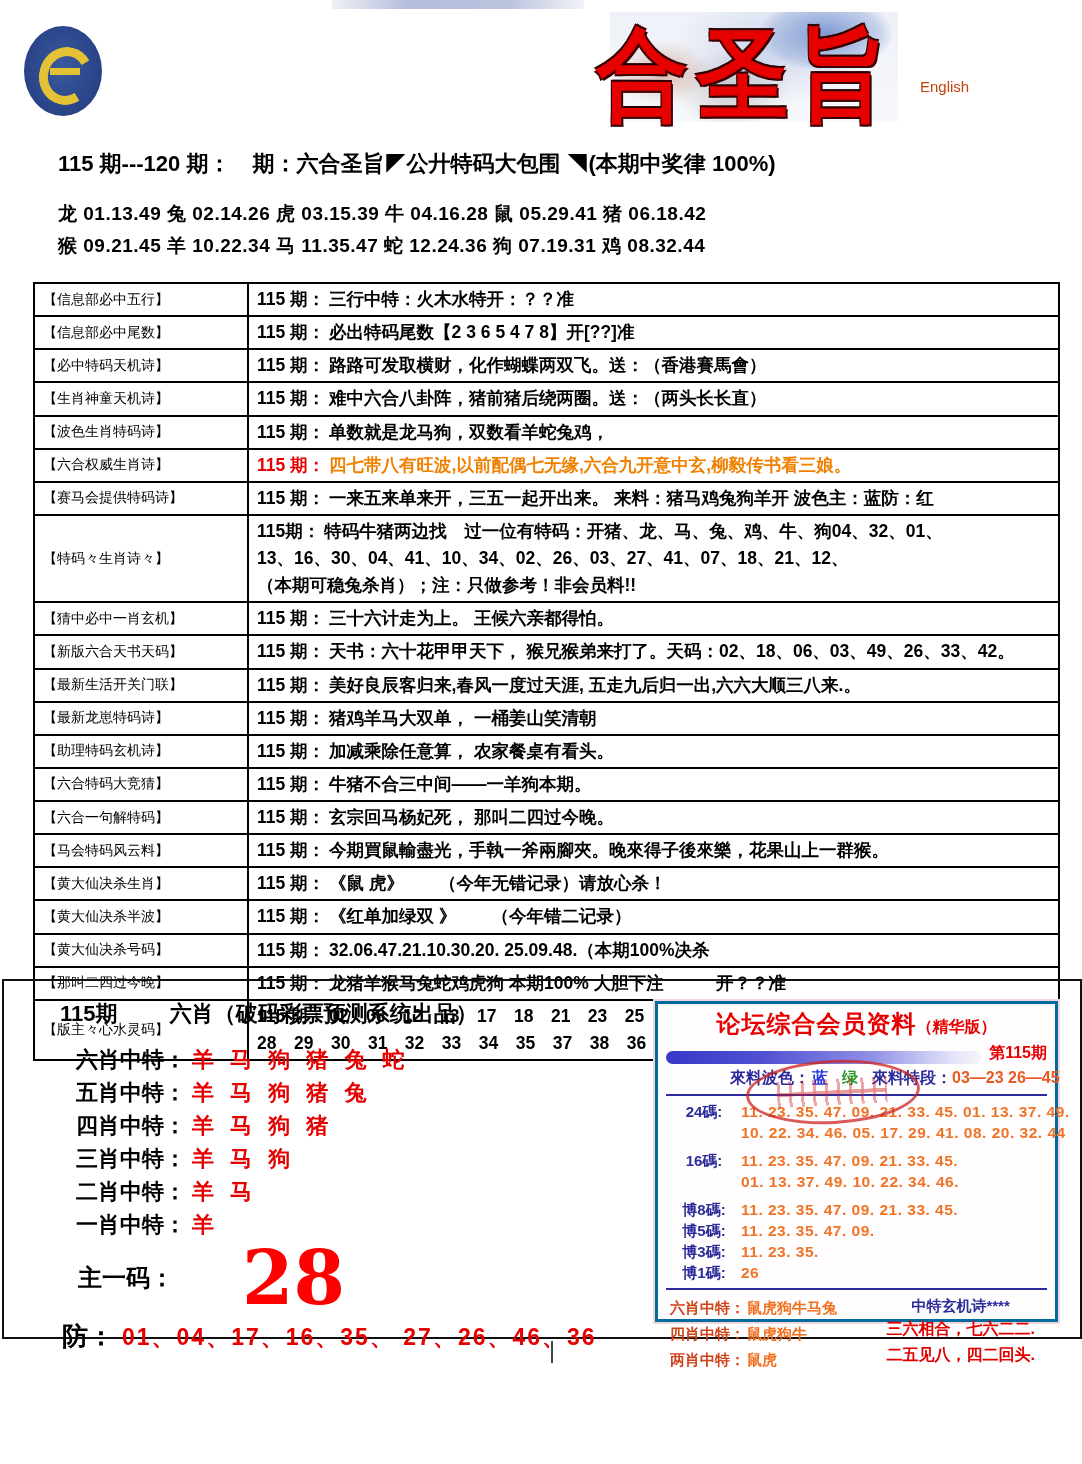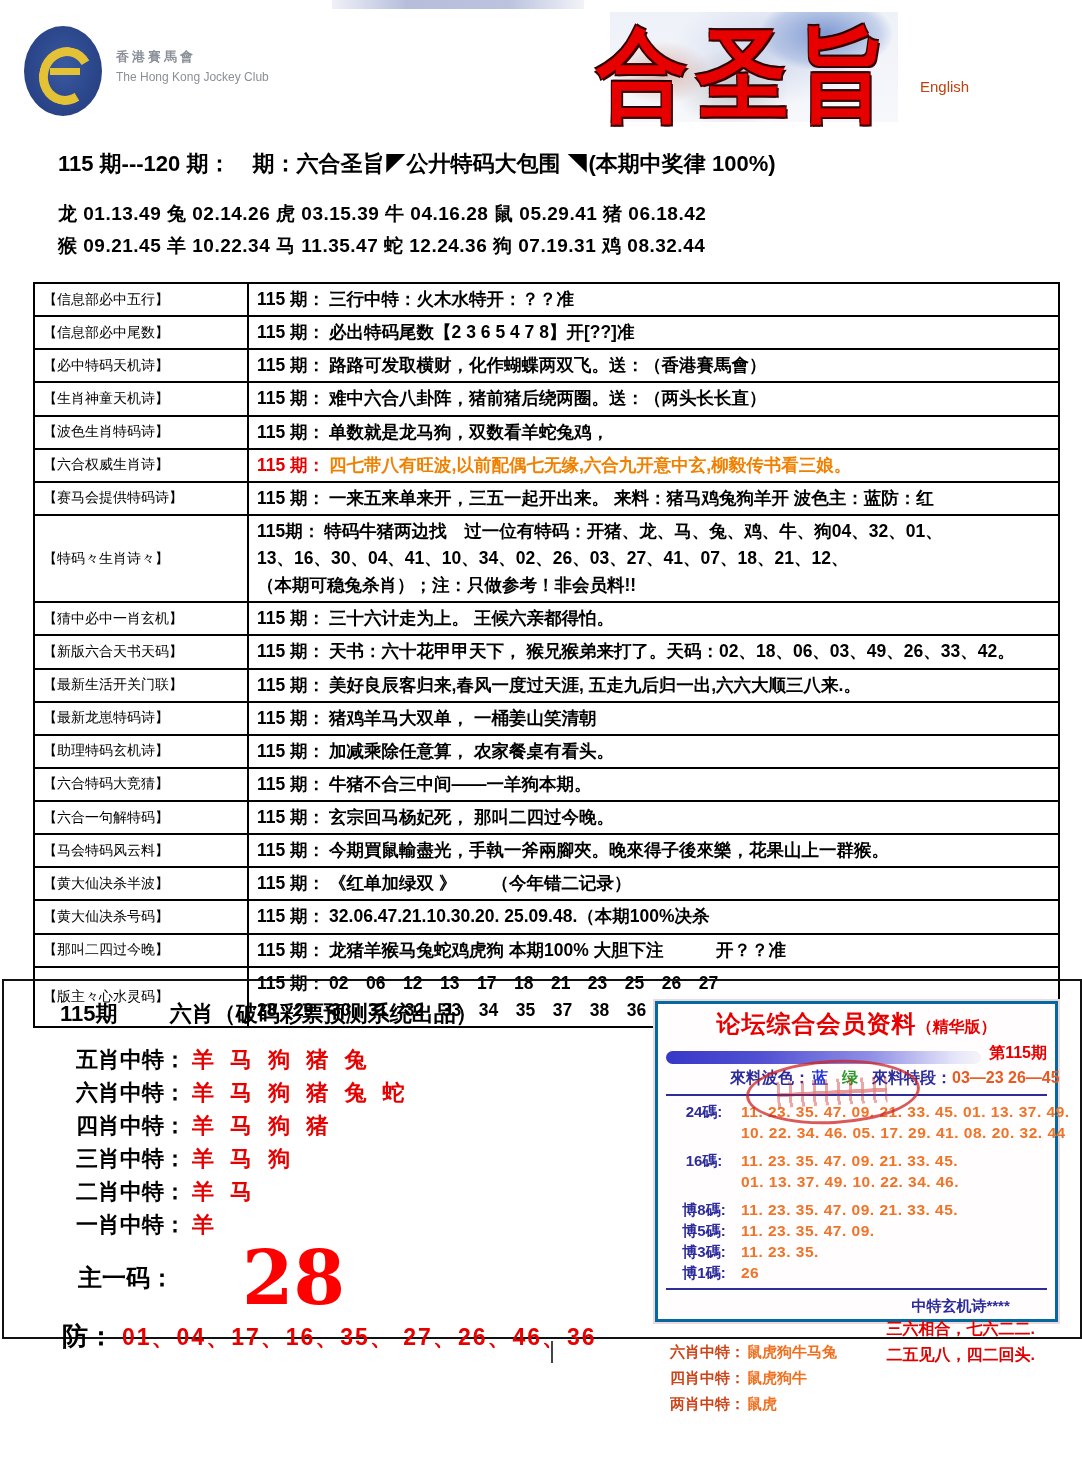--- a/index.html
+++ b/index.html
@@ -80,21 +80,21 @@
   .m-bose .blue{color:#2233dd;margin:0 14px 0 2px;}
   .m-bose .green{color:#2a9a2a;margin-right:14px;}
   .m-bose .orange{color:#e85a20;}
   .m-hr{border:none;border-top:2.5px solid #2c2c9c;margin:5px 8px;}
   .codes{margin:2px 0 0 14px;}
   .code-row{display:flex;align-items:flex-start;}
   .code-row.gap{margin-bottom:7px;}
   .clabel{width:64px;text-align:center;font-size:15px;color:#2c2c9c;flex:0 0 auto;line-height:21px;white-space:nowrap;}
   .clines{margin-left:5px;font-size:15.5px;color:#f07428;line-height:21px;letter-spacing:.5px;white-space:nowrap;}
   .m-bottom{display:flex;margin:4px 10px 0 12px;}
-  .m-bl{flex:1 1 55%;margin-top:44px;}
+  .m-bl{flex:1 1 55%;}
   .mx-row{line-height:26px;font-size:15px;white-space:nowrap;}
   .mx-label{color:#cc4418;}
   .mx-value{color:#f07020;margin-left:2px;}
   .m-br{flex:1 1 45%;text-align:center;}
   .poem-title{font-size:15px;color:#2c2c9c;margin-top:2px;}
   .poem-line{font-size:16px;color:#e00000;line-height:26px;white-space:nowrap;}
   .stamp{position:absolute;left:88px;top:56px;width:168px;height:58px;border:3px solid rgba(205,35,35,.75);
     border-radius:50%;transform:rotate(-3deg);pointer-events:none;}
   .stamp-mark{position:absolute;left:28px;top:16px;width:110px;height:26px;opacity:.55;
     background:
@@ -108,24 +108,20 @@
 
 <div class="page">
 
   <div class="top-smudge"></div>
 
   <div class="hkjc">
     <div class="hkjc-logo">
       <div class="logo-ring"></div>
       <div class="logo-bar"></div>
     </div>
-    <div class="hkjc-text">
-      <div class="hkjc-zh">香港賽馬會</div>
-      <div class="hkjc-en">The Hong Kong Jockey Club</div>
-    </div>
   </div>
 
   <div class="banner"></div>
   <div class="banner-title">合圣旨</div>
   <div class="english-link">English</div>
 
   <div class="main-title">115 期---120 期：　期：六合圣旨◤公廾特码大包围 ◥(本期中奖律 100%)</div>
   <div class="zodiac zod1">龙 01.13.49 兔 02.14.26 虎 03.15.39 牛 04.16.28 鼠 05.29.41 猪 06.18.42</div>
   <div class="zodiac zod2">猴 09.21.45 羊 10.22.34 马 11.35.47 蛇 12.24.36 狗 07.19.31 鸡 08.32.44</div>
 
@@ -187,20 +183,24 @@
           <td class="lbl">【六合特码大竞猜】</td>
           <td class="cnt"><span class="period">115 期：</span><span class="tline">牛猪不合三中间——一羊狗本期。</span></td>
         </tr>
         <tr>
           <td class="lbl">【六合一句解特码】</td>
           <td class="cnt"><span class="period">115 期：</span><span class="tline">玄宗回马杨妃死， 那叫二四过今晚。</span></td>
         </tr>
         <tr>
           <td class="lbl">【马会特码风云料】</td>
           <td class="cnt"><span class="period">115 期：</span><span class="tline">今期買鼠輸盡光，手執一斧兩腳夾。晚來得子後來樂，花果山上一群猴。</span></td>
+        </tr>
+        <tr>
+          <td class="lbl">【黄大仙决杀生肖】</td>
+          <td class="cnt"><span class="period">115 期：</span><span class="tline">《鼠 虎》　　（今年无错记录）请放心杀！</span></td>
         </tr>
         <tr>
           <td class="lbl">【黄大仙决杀半波】</td>
           <td class="cnt"><span class="period">115 期：</span><span class="tline">《红单加绿双 》　　（今年错二记录）</span></td>
         </tr>
         <tr>
           <td class="lbl">【黄大仙决杀号码】</td>
           <td class="cnt"><span class="period">115 期：</span><span class="tline">32.06.47.21.10.30.20. 25.09.48.（本期100%决杀</span></td>
         </tr>
         <tr>
@@ -215,22 +215,22 @@
   </table>
 
   <div class="bottom-box">
 
     <div class="sixxiao">
       <div class="sx-heading">
         <span class="sx-issue">115期</span>
         <span>六肖（破码彩票预测系统出品）</span>
       </div>
       <div class="sx-rows" id="sx-rows">
+          <div class="xiao-row"><span class="xlabel">六肖中特：</span><span class="xvalue">羊 马 狗 猪 兔 蛇</span></div>
           <div class="xiao-row"><span class="xlabel">五肖中特：</span><span class="xvalue">羊 马 狗 猪 兔</span></div>
-          <div class="xiao-row"><span class="xlabel">六肖中特：</span><span class="xvalue">羊 马 狗 猪 兔 蛇</span></div>
           <div class="xiao-row"><span class="xlabel">四肖中特：</span><span class="xvalue">羊 马 狗 猪</span></div>
           <div class="xiao-row"><span class="xlabel">三肖中特：</span><span class="xvalue">羊 马 狗</span></div>
           <div class="xiao-row"><span class="xlabel">二肖中特：</span><span class="xvalue">羊 马</span></div>
           <div class="xiao-row"><span class="xlabel">一肖中特：</span><span class="xvalue">羊</span></div>
         </div>
       <div class="main-code">
         <span class="mc-label">主一码：</span>
         <span class="mc-value">28</span>
       </div>
       <div class="defend">

